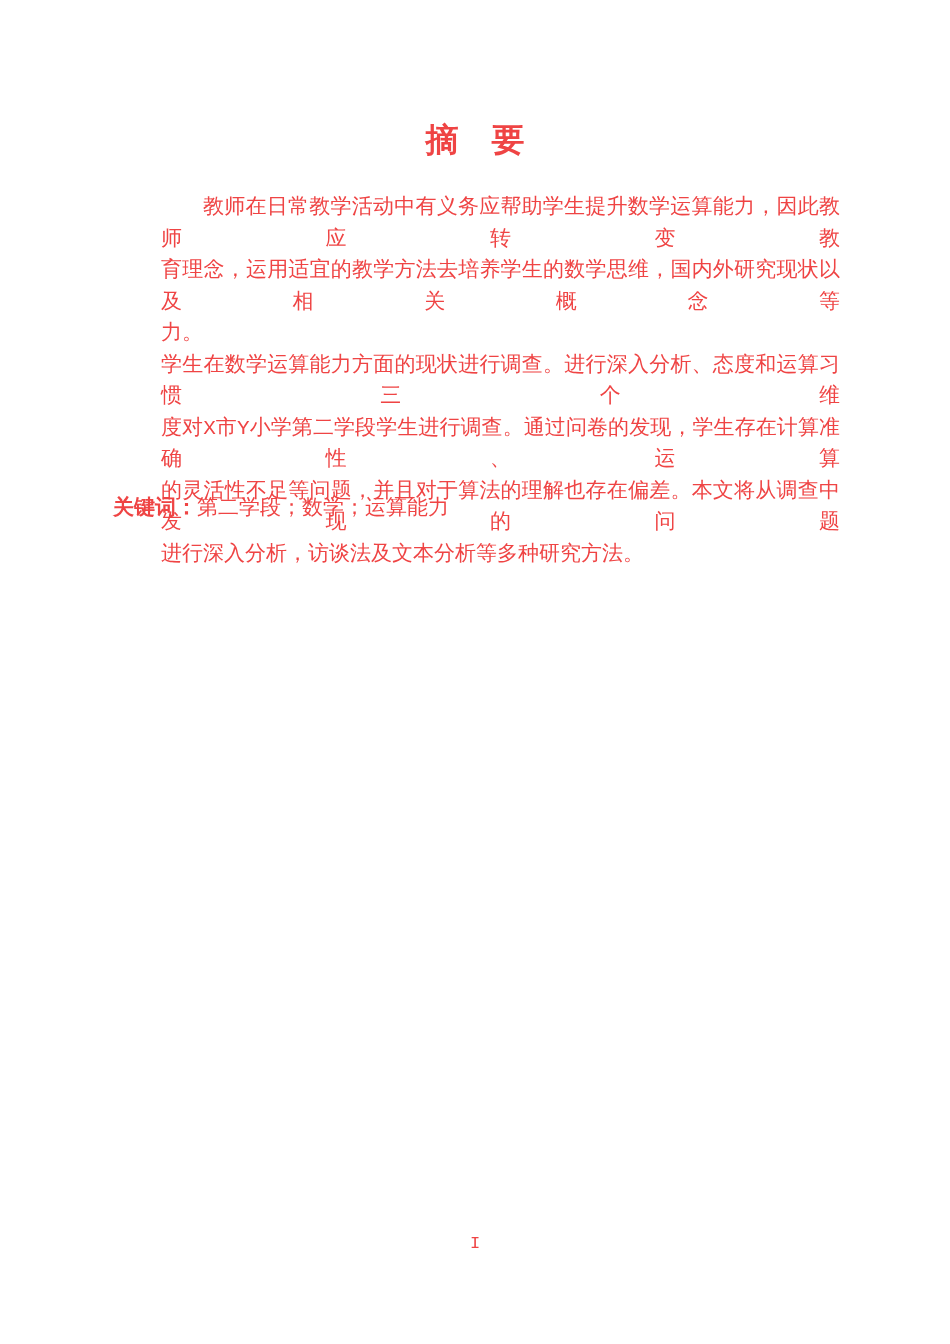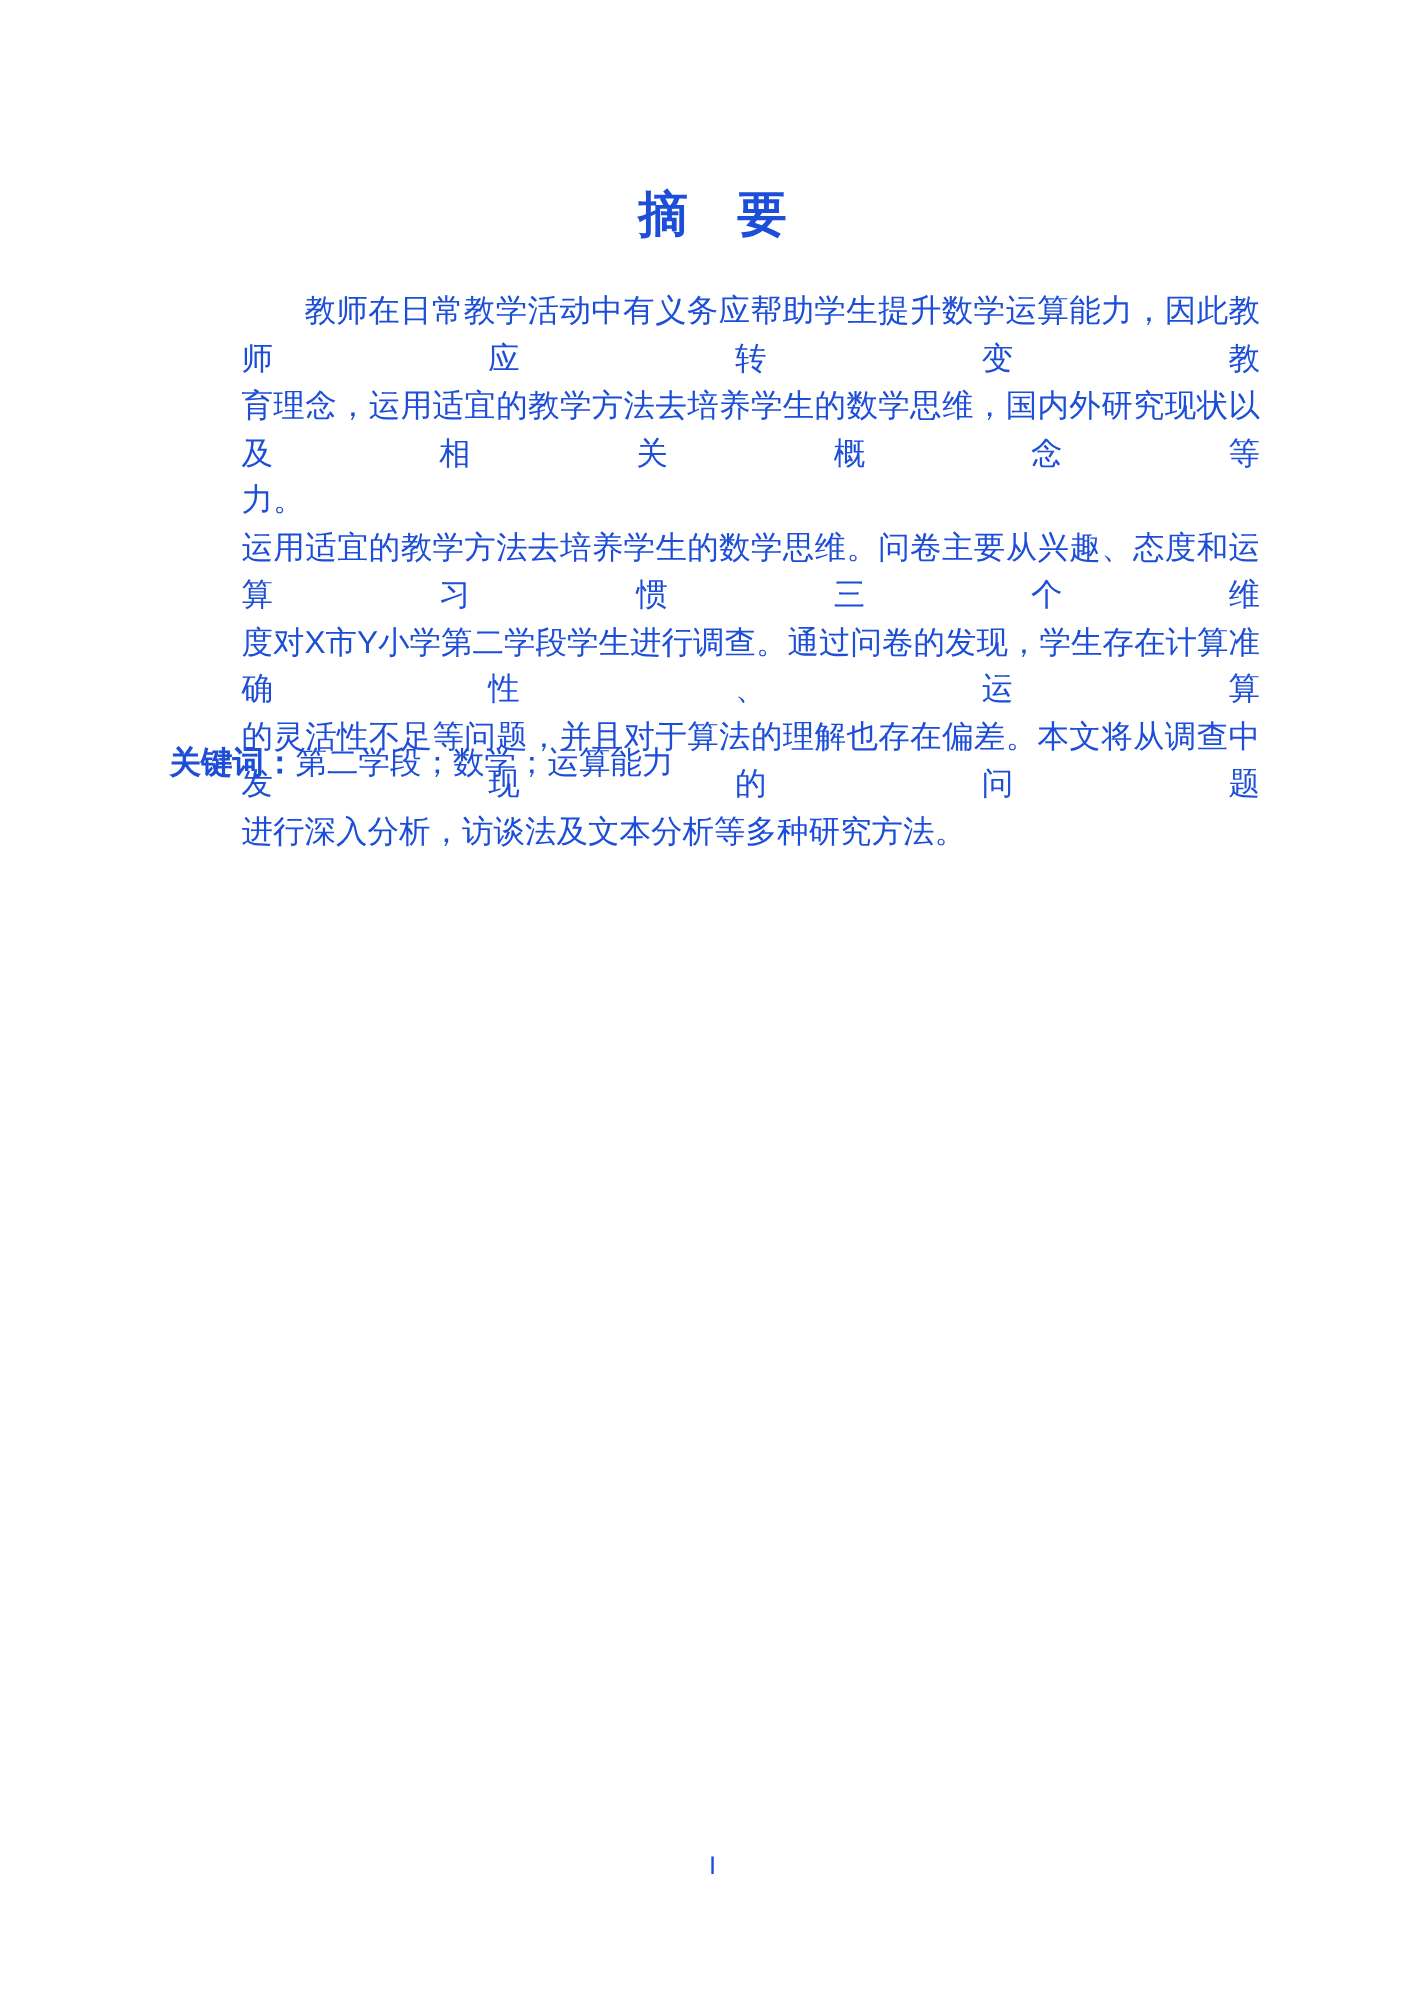--- a/index.html
+++ b/index.html
@@ -6,22 +6,22 @@
     margin: 0;
     padding: 0;
     background: #ffffff;
   }
   .page {
     position: relative;
     width: 950px;
     height: 1344px;
     background: #ffffff;
     overflow: hidden;
-    font-family: Liberation Sans, sans-serif;
-    color: #1d4ed8;
+    font-family: Liberation Mono, monospace;
+    color: #ef4444;
   }
   .doc-title {
     position: absolute;
     top: 123px;
     left: 0;
     width: 100%;
     margin: 0;
     text-align: center;
     font-size: 33px;
     line-height: 40px;
@@ -72,21 +72,21 @@
 
 <div class="page">
 
   <h1 class="doc-title">摘　要</h1>
 
   <div class="body-text">
     <div class="line indent full">教师在日常教学活动中有义务应帮助学生提升数学运算能力，因此教师应转变教</div>
     <div class="line full">育理念，运用适宜的教学方法去培养学生的数学思维，国内外研究现状以及相关概念等</div>
     <div class="line">力。</div>
 
-    <div class="line full">运用适宜的教学方法去培养学生的数学思维。问卷主要从兴趣、态度和运算习惯三个维</div>
+    <div class="line full">学生在数学运算能力方面的现状进行调查。进行深入分析、态度和运算习惯三个维</div>
     <div class="line full">度对X市Y小学第二学段学生进行调查。通过问卷的发现，学生存在计算准确性、运算</div>
     <div class="line full">的灵活性不足等问题，并且对于算法的理解也存在偏差。本文将从调查中发现的问题</div>
     <div class="line">进行深入分析，访谈法及文本分析等多种研究方法。</div>
   </div>
 
   <div class="keywords">
     <span class="kw-label">关键词：</span><span>第二学段；数学；运算能力</span>
   </div>
 
   <div class="page-number">I</div>

